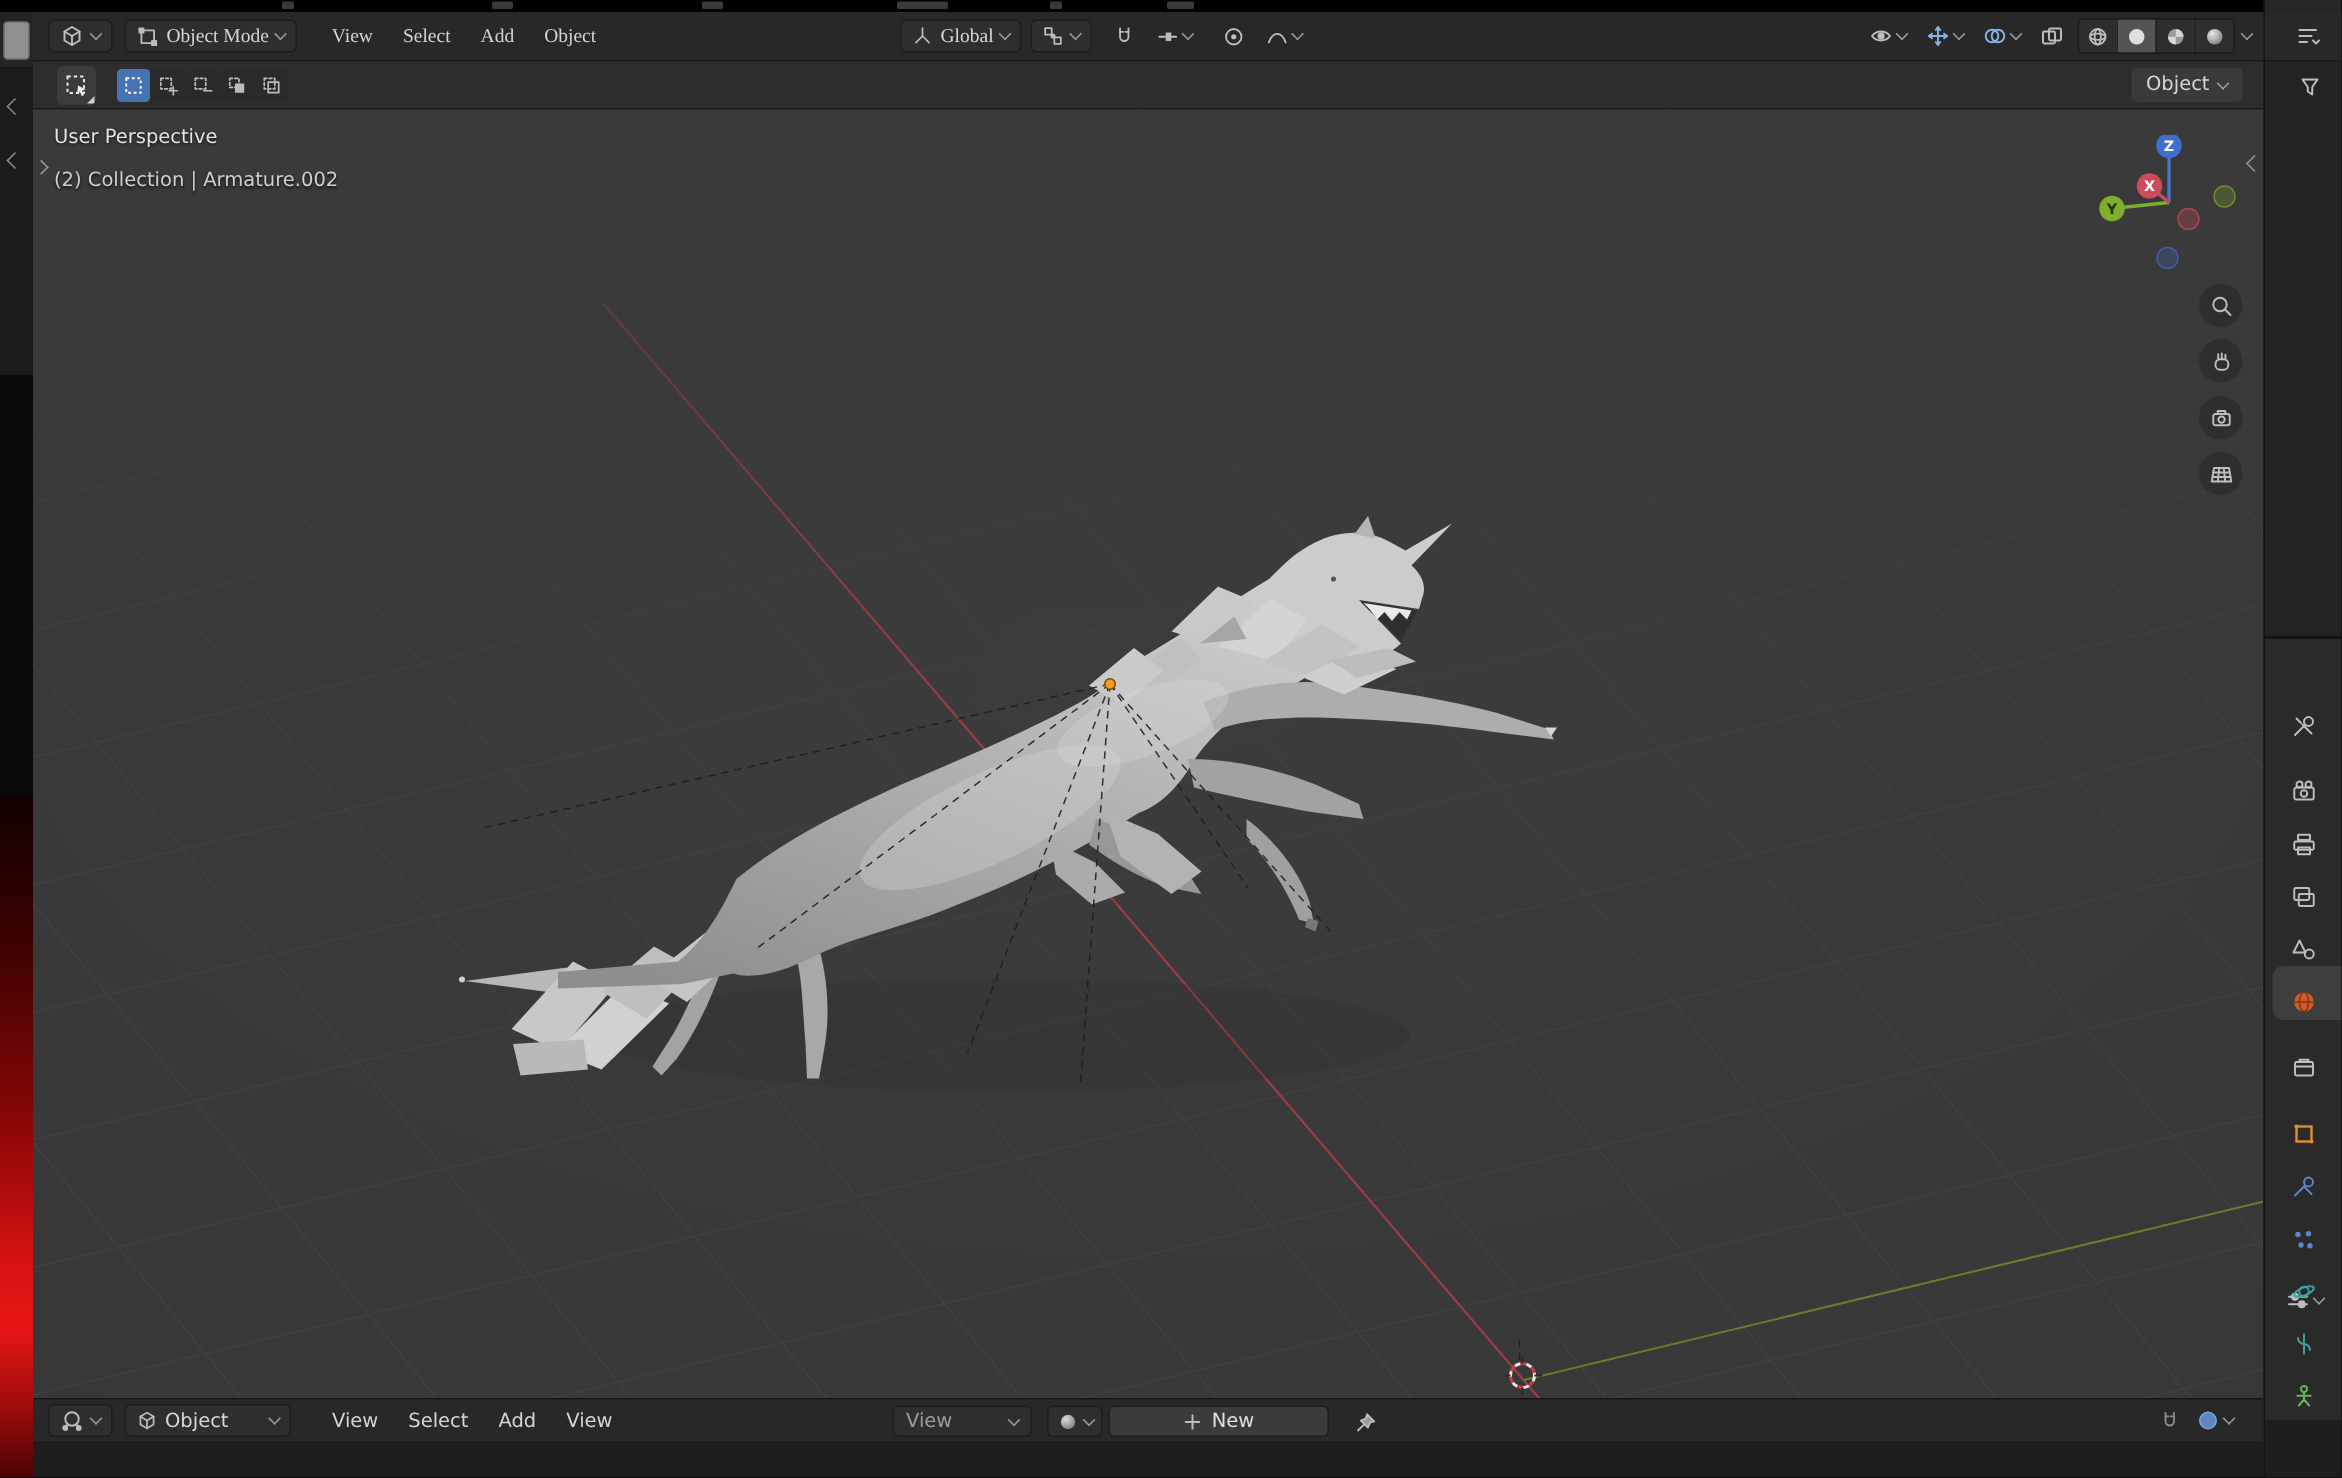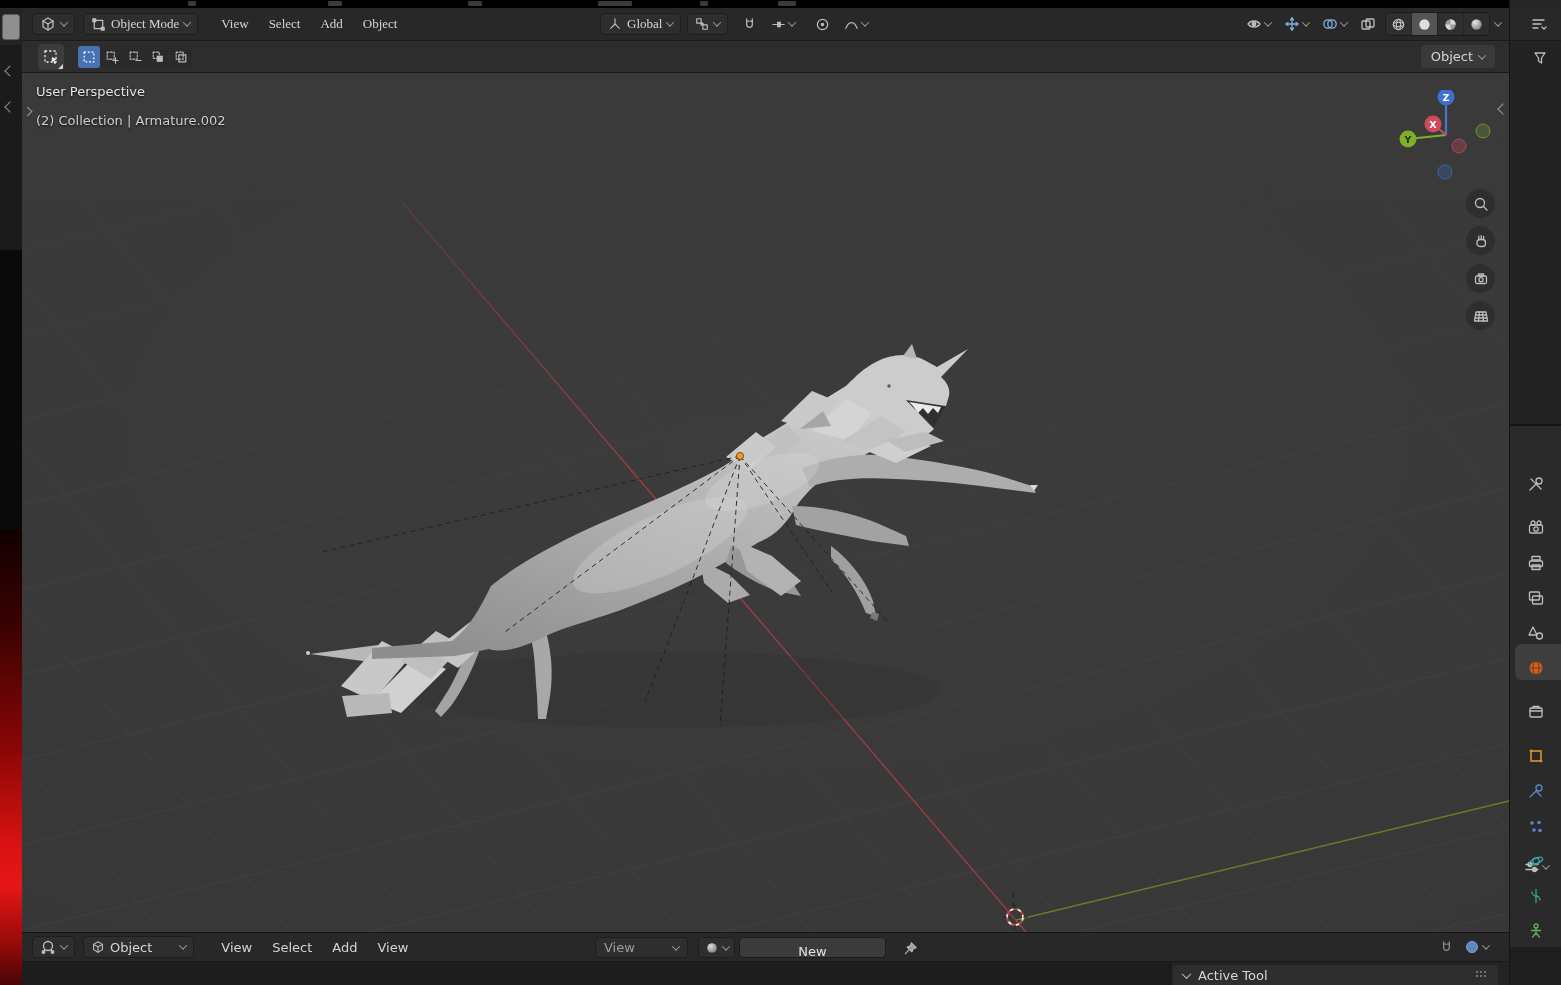--- a/index.html
+++ b/index.html
@@ -65,21 +65,21 @@
   .ptab{position:absolute;left:0;width:52px;height:30px;display:flex;align-items:center;justify-content:center;}
   .ptab-sel-bg{position:absolute;left:5px;top:644px;width:47px;height:36px;background:#3e3e3e;border-radius:7px 0 0 7px;}
   .rr-selector{position:absolute;left:0;top:428px;width:52px;height:26px;display:flex;align-items:center;justify-content:center;gap:3px;}
 
   
   .bottom-header{position:absolute;left:22px;top:932px;width:1487px;height:30px;background:#282828;border-top:1px solid #161616;border-bottom:1px solid #1a1a1a;box-sizing:border-box;}
   .bh-left{position:absolute;left:10px;top:0;height:28px;display:flex;align-items:center;gap:2px;}
   .bh-right{position:absolute;right:16px;top:0;height:28px;display:flex;align-items:center;gap:6px;}
   .slot-dd{position:absolute;left:573px;top:4px;width:93px;height:21px;display:flex;align-items:center;justify-content:space-between;background:#2e2e2e;border:1px solid #1d1d1d;border-radius:4px;padding:0 8px;box-sizing:border-box;color:#9d9d9d;}
   .mat-dd{position:absolute;left:676px;top:4px;width:37px;height:21px;display:flex;align-items:center;justify-content:center;gap:4px;background:#2e2e2e;border:1px solid #1d1d1d;border-radius:4px;box-sizing:border-box;}
-  .new-btn{position:absolute;left:717px;top:4px;width:147px;height:21px;display:flex;align-items:center;justify-content:center;gap:7px;background:#3b3b3b;border:1px solid #1d1d1d;border-radius:4px;box-sizing:border-box;color:#e0e0e0;flex-direction:column;}
+  .new-btn{position:absolute;left:717px;top:4px;width:147px;height:21px;display:flex;align-items:center;justify-content:center;gap:7px;background:#3b3b3b;border:1px solid #1d1d1d;border-radius:4px;box-sizing:border-box;color:#e0e0e0;}
   .pin-btn{position:absolute;left:876px;top:4px;width:24px;height:22px;display:flex;align-items:center;justify-content:center;}
   .bottom-content{position:absolute;left:22px;top:962px;width:1487px;height:23px;background:#1d1d1d;}
   .bc-sidebar{position:absolute;left:1148px;top:0;width:339px;height:23px;background:#232323;border-left:1px solid #141414;box-sizing:border-box;}
   .at-panel{position:absolute;left:2px;top:3px;width:325px;height:20px;background:#2e2e2e;border-radius:4px 4px 0 0;display:flex;align-items:center;gap:8px;padding:0 10px;box-sizing:border-box;}
   .at-chev{width:6px;height:6px;border-right:1.6px solid #c4c4c4;border-bottom:1.6px solid #c4c4c4;transform:rotate(45deg) translate(-1px,-1px);}
   .at-grip{margin-left:auto;display:grid;grid-template-columns:repeat(3,4px);grid-template-rows:repeat(2,4px);}
   .at-grip i{width:2px;height:2px;background:#8b8b8b;border-radius:50%;}
 
   .ic{stroke:#bdbdbd;fill:none;stroke-width:1.3;stroke-linecap:round;stroke-linejoin:round;}
 </style>
@@ -636,30 +636,14 @@
       <div class="ibtn">
         <svg width="16" height="16" viewBox="0 0 16 16">
           <circle cx="8" cy="8" r="5.5" fill="#5f87bd"></circle>
           <circle cx="8" cy="8" r="5.5" fill="none" stroke="#7ba4d8" stroke-width="1"></circle>
         </svg>
         <span class="chev"></span>
       </div>
     </div>
   </div>
 
-  <div class="bottom-content">
-    <div class="bc-sidebar">
-      <div class="at-panel">
-        <span class="at-chev"></span>
-        <span>Active Tool</span>
-        <span class="at-grip">
-            <i></i>
-            <i></i>
-            <i></i>
-            <i></i>
-            <i></i>
-            <i></i>
-          </span>
-      </div>
-    </div>
-  </div>
 
 </div>
 
 </body></html>

